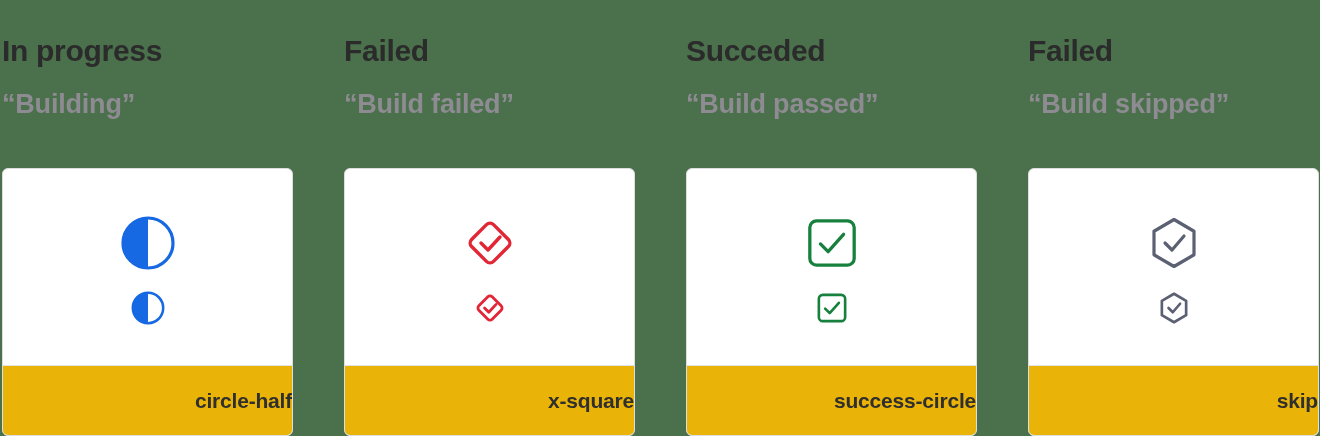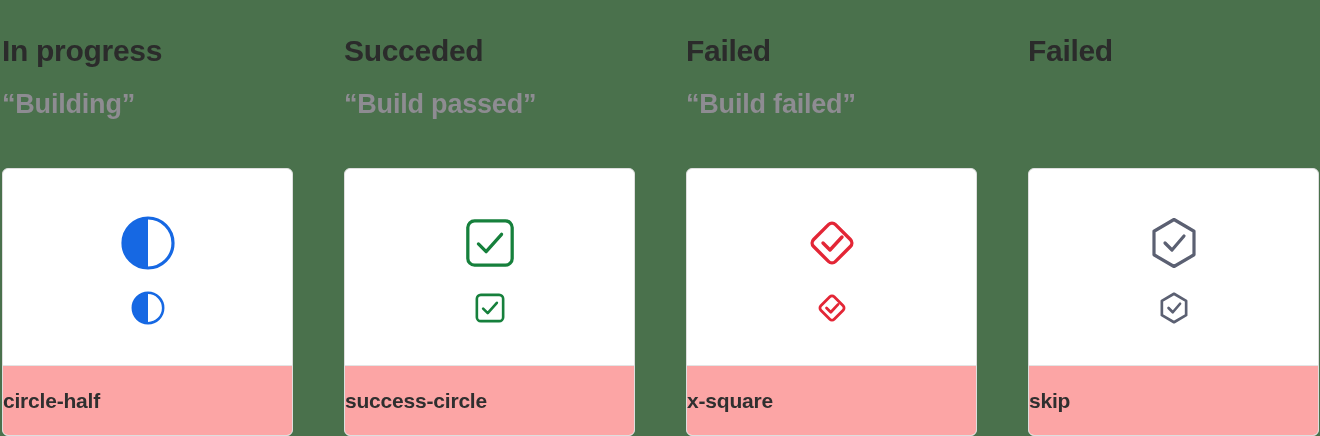--- a/index.html
+++ b/index.html
@@ -85,25 +85,25 @@
     display: flex;
     align-items: center;
     justify-content: center;
   }
   .icon-big  { width: 56px; height: 56px; }
   .icon-small{ width: 34px; height: 34px; }
 
   .card-footer {
     height: 69px;
     flex: 0 0 69px;
-    background: #fca5a5;
+    background: #eab308;
     border-top: 1px solid #e4e4e4;
     display: flex;
     align-items: center;
-    justify-content: flex-start;
+    justify-content: flex-end;
   }
   .card-footer-label {
     font-size: 21px;
     font-weight: bold;
     color: #2f2f2f;
     letter-spacing: -0.2px;
     white-space: nowrap;
   }
 
   svg { display: block; }
@@ -135,20 +135,48 @@
         </div>
 
       </div>
       <div class="card-footer">
         <span class="card-footer-label">circle-half</span>
       </div>
     </div>
   </div>
 
   <div class="column">
+    <div class="heading">Failed</div>
+    <div class="subheading">“Build failed”</div>
+
+    <div class="card">
+      <div class="icon-area">
+
+        <div class="icon-big">
+          <svg width="56" height="56" viewBox="0 0 56 56">
+            <rect x="12.5" y="12.5" width="31" height="31" rx="5" ry="5" transform="rotate(45 28 28)" fill="none" stroke="#e32636" stroke-width="3.4"></rect>
+            <polyline points="19,28 26,35 38,22" fill="none" stroke="#e32636" stroke-width="3.4" stroke-linecap="round" stroke-linejoin="round"></polyline>
+          </svg>
+        </div>
+
+        <div class="icon-small">
+          <svg width="34" height="34" viewBox="0 0 56 56">
+            <rect x="12.5" y="12.5" width="31" height="31" rx="5" ry="5" transform="rotate(45 28 28)" fill="none" stroke="#e32636" stroke-width="4.6"></rect>
+            <polyline points="19,28 26,35 38,22" fill="none" stroke="#e32636" stroke-width="4.6" stroke-linecap="round" stroke-linejoin="round"></polyline>
+          </svg>
+        </div>
+
+      </div>
+      <div class="card-footer">
+        <span class="card-footer-label">x-square</span>
+      </div>
+    </div>
+  </div>
+
+  <div class="column">
     <div class="heading">Succeded</div>
     <div class="subheading">“Build passed”</div>
 
     <div class="card">
       <div class="icon-area">
 
         <div class="icon-big">
           <svg width="54" height="54" viewBox="0 0 56 56">
             <rect x="5" y="5" width="46" height="46" rx="7" ry="7" fill="none" stroke="#16803c" stroke-width="3.4"></rect>
             <polyline points="16,29 24,37 40,19" fill="none" stroke="#16803c" stroke-width="3.4" stroke-linecap="round" stroke-linejoin="round"></polyline>
@@ -164,48 +192,21 @@
 
       </div>
       <div class="card-footer">
         <span class="card-footer-label">success-circle</span>
       </div>
     </div>
   </div>
 
   <div class="column">
     <div class="heading">Failed</div>
-    <div class="subheading">“Build failed”</div>
-
-    <div class="card">
-      <div class="icon-area">
-
-        <div class="icon-big">
-          <svg width="56" height="56" viewBox="0 0 56 56">
-            <rect x="12.5" y="12.5" width="31" height="31" rx="5" ry="5" transform="rotate(45 28 28)" fill="none" stroke="#e32636" stroke-width="3.4"></rect>
-            <polyline points="19,28 26,35 38,22" fill="none" stroke="#e32636" stroke-width="3.4" stroke-linecap="round" stroke-linejoin="round"></polyline>
-          </svg>
-        </div>
-
-        <div class="icon-small">
-          <svg width="34" height="34" viewBox="0 0 56 56">
-            <rect x="12.5" y="12.5" width="31" height="31" rx="5" ry="5" transform="rotate(45 28 28)" fill="none" stroke="#e32636" stroke-width="4.6"></rect>
-            <polyline points="19,28 26,35 38,22" fill="none" stroke="#e32636" stroke-width="4.6" stroke-linecap="round" stroke-linejoin="round"></polyline>
-          </svg>
-        </div>
-
-      </div>
-      <div class="card-footer">
-        <span class="card-footer-label">x-square</span>
-      </div>
-    </div>
-  </div>
-
-  <div class="column">
-    <div class="heading">Failed</div>
+    <div class="subheading">“Build skipped”</div>
 
     <div class="card">
       <div class="icon-area">
 
         <div class="icon-big">
           <svg width="56" height="56" viewBox="0 0 56 56">
             <path d="M28 4.5 L48 16.25 L48 39.75 L28 51.5 L8 39.75 L8 16.25 Z" fill="none" stroke="#5b6072" stroke-width="3.2" stroke-linejoin="round"></path>
             <polyline points="19,28 26,35 38,21" fill="none" stroke="#5b6072" stroke-width="3.2" stroke-linecap="round" stroke-linejoin="round"></polyline>
           </svg>
         </div>

